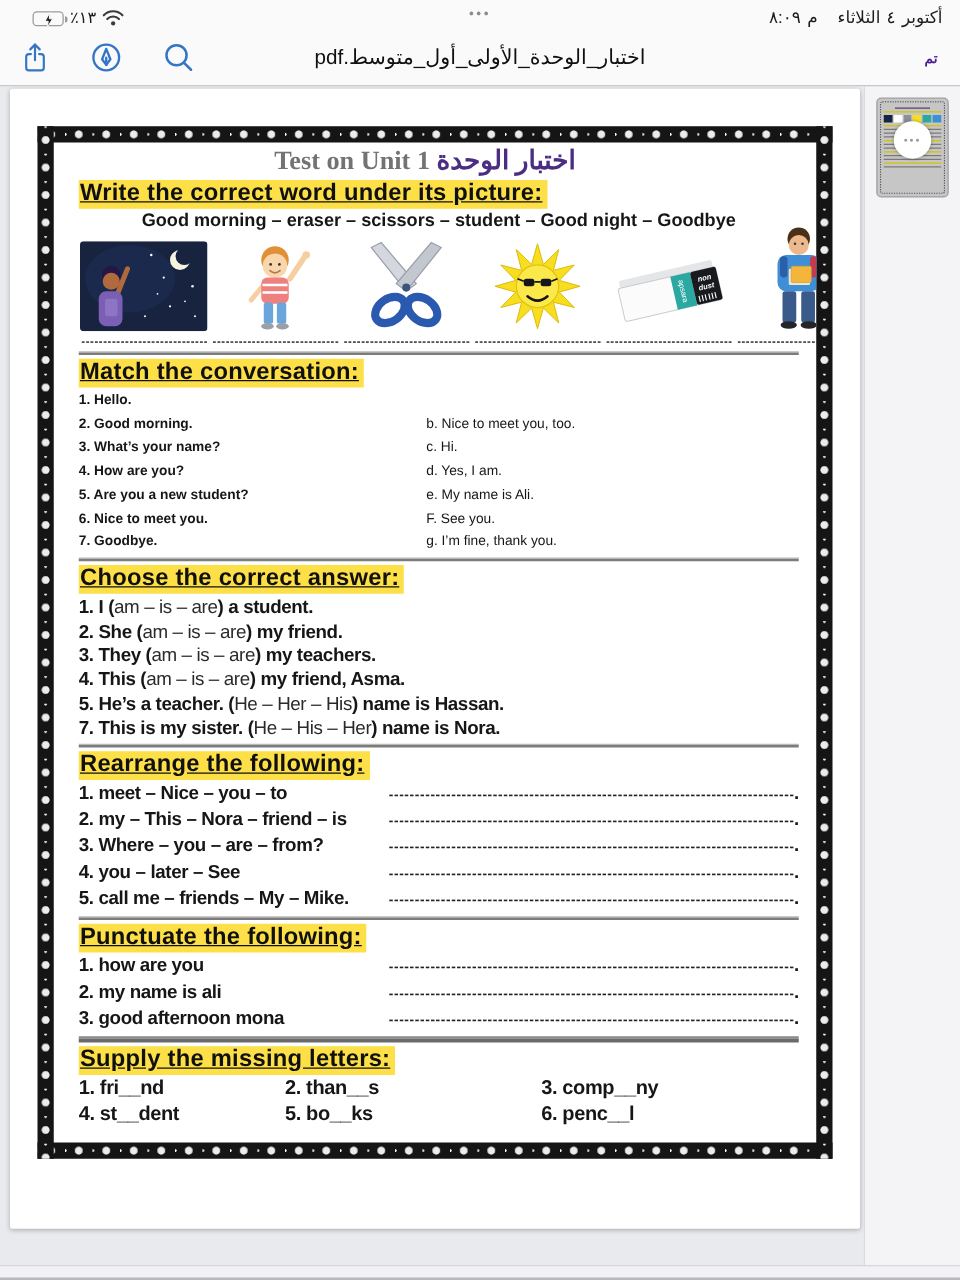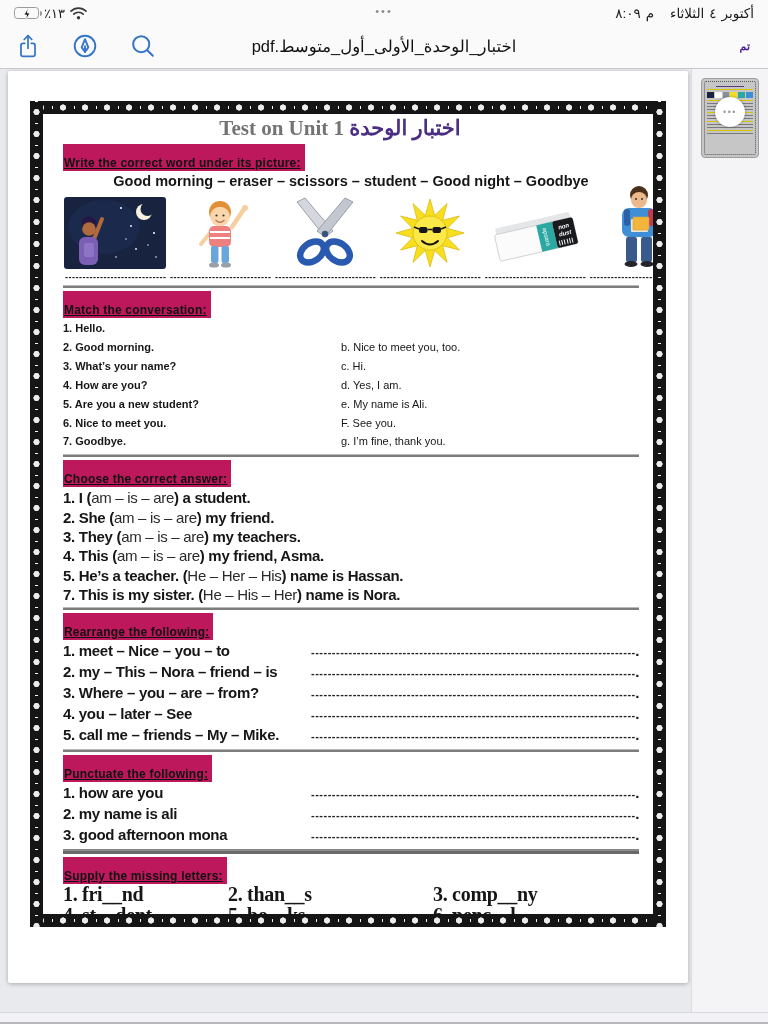--- a/index.html
+++ b/index.html
@@ -5,21 +5,21 @@
   * { margin:0; padding:0; box-sizing:border-box; }
   html,body { background:#d7d7db; }
   #app { position:relative; width:768px; height:1024px; overflow:hidden;
          background:#e9eaee; font-family:"Liberation Sans", sans-serif; }
 
   
   .topbar { position:absolute; top:0; left:0; right:0; height:69px;
             background:#fafafa; border-bottom:1px solid #c8c8ca; z-index:5; }
   .statusbar { height:24px; display:flex; align-items:center;
                justify-content:space-between; padding:2px 14px 0; font-size:13px; color:#1c1c1e; }
-  .sb-left { display:flex; align-items:center; gap:5px; }
+  .sb-left { display:flex; align-items:flex-end; gap:5px;margin-left:12px; }
   .batt { position:relative; width:25px; height:12px; border:1px solid #9a9a9e;
           border-radius:3.5px; padding:1px; }
   .batt-fill { width:36%; height:100%; background:#35c759; border-radius:1.5px; }
   .batt-cap { position:absolute; right:-3.5px; top:3px; width:2px; height:5px;
               background:#9a9a9e; border-radius:0 2px 2px 0; }
   .batt-bolt { position:absolute; left:6px; top:-1px; }
   .sb-center { position:absolute; left:50%; top:5px; transform:translateX(-50%);
                color:#8a8a8e; font-size:11px; letter-spacing:2px; }
   .sb-right { display:flex; align-items:center; gap:5px; font-size:13.5px; }
   .toolbar { position:relative; height:44px; display:flex; align-items:center; padding:0 16px; }
@@ -67,22 +67,22 @@
   .strip.v.left { left:0; } .strip.v.right { right:0; }
 
   .doc { position:absolute; left:35px; right:35px; top:43px; bottom:69px;
          padding:2px 14px 0 20px; color:#161616; overflow:hidden; }
 
   .doc-title { text-align:center; font-family:"Liberation Serif", serif;
                font-weight:700; font-size:21px; margin:0 0 2px; }
   .doc-title .en { color:#737373;margin-top:12px; }
   .doc-title .ar { color:#4b2e83; margin-right:22px; }
 
-  .sec-h { display:inline-block; background:#be185d; color:#101010; font-weight:800;
-           font-size:12px; text-decoration:underline; padding:12px 4px 1px 1px;
+  .sec-h { display:inline-block; background:#fde047; color:#101010; font-weight:800;
+           font-size:19px; text-decoration:underline; padding:0 4px 1px 1px;
            letter-spacing:.2px; margin:1px 0 1px; }
 
   .wordbank { text-align:center; font-weight:700; font-size:14.5px; margin:1px 0 0; }
 
   .img-row { display:flex; justify-content:space-between; align-items:flex-end;
              height:92px; margin-top:1px; }
   .img-cell { display:flex; flex-direction:column; align-items:center; justify-content:flex-end; }
   .img-blank { font-size:9px; font-weight:700; letter-spacing:.5px; white-space:nowrap;
                overflow:hidden; width:96%; margin-top:3px; color:#111; }
 
@@ -98,21 +98,21 @@
   .c-row .opt { font-weight:400; color:#2a2a2a; }
 
   .r-row { display:flex; align-items:baseline; font-size:15px; line-height:20px;
            font-weight:700; letter-spacing:-.3px; }
   .r-l { flex:none; width:248px; }
   .blank { flex:1; overflow:hidden; white-space:nowrap; font-size:11px;
            letter-spacing:.5px; font-weight:700; color:#222; }
   .enddot { font-weight:700; }
 
   .s-grid { display:grid; grid-template-columns:165px 205px 1fr; row-gap:2px;
-            font-size:20px; font-weight:700; letter-spacing:-.3px; line-height:19px;font-family:Liberation Serif, serif; }
+            font-size:16px; font-weight:700; letter-spacing:-.3px; line-height:19px; }
 
   .bottom-bar { position:absolute; bottom:0; left:0; right:0; height:12px;
                 background:#f2f2f6; border-top:1px solid #d8d8dc;
                 box-shadow:inset 0 -2px 0 #b8b8bc; }
   svg { display:block; }
 </style>
 </head>
 <body>
 
 <div id="app">

